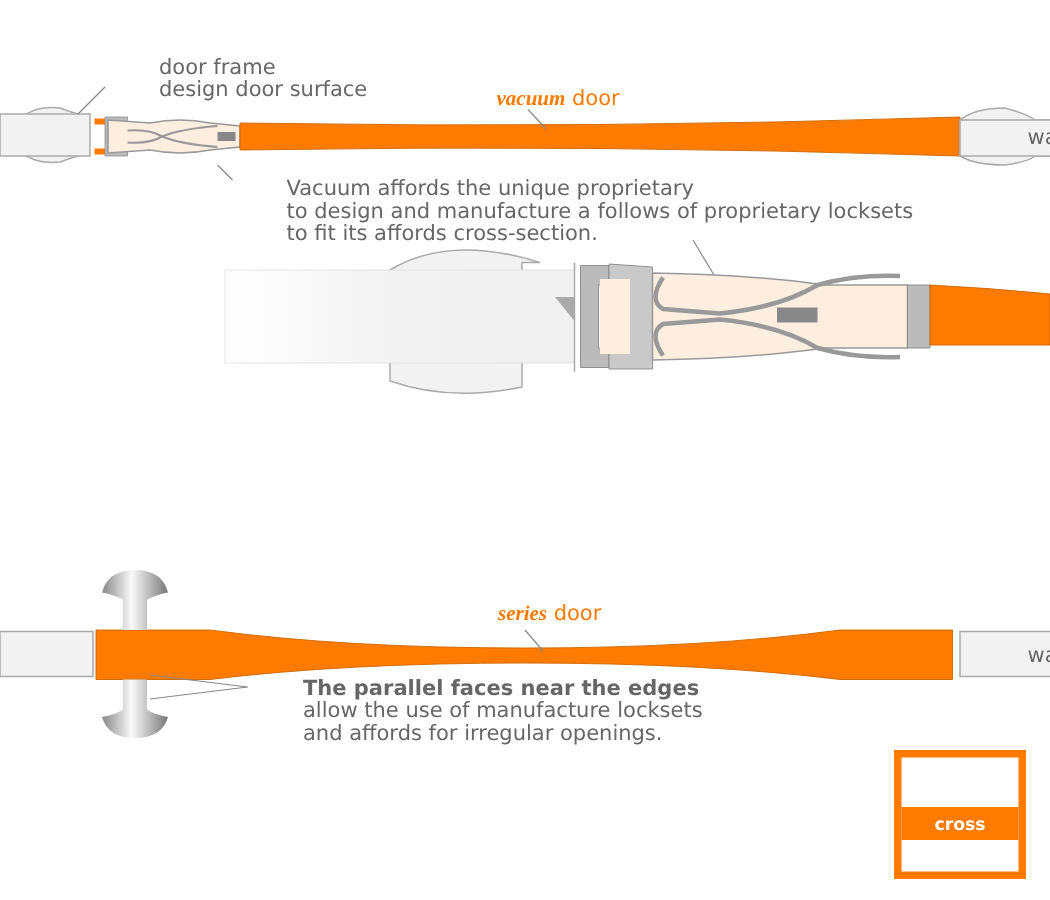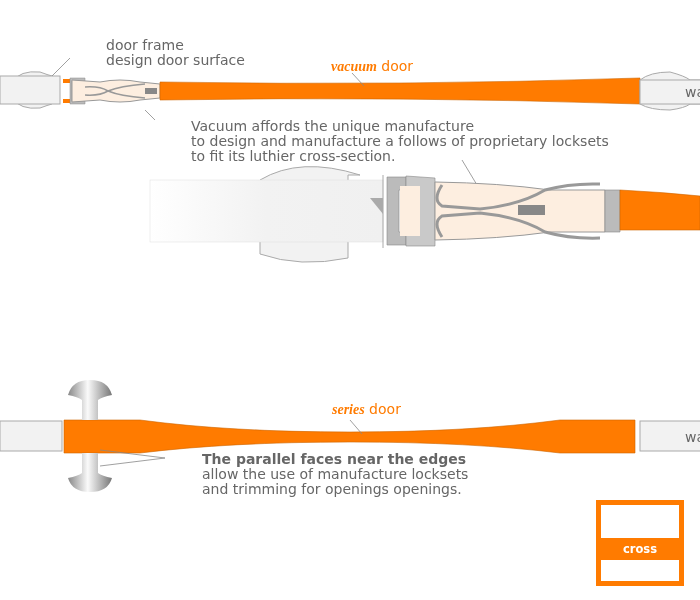--- a/index.html
+++ b/index.html
@@ -99,29 +99,29 @@
 
 <div class="lbl" style="left:74px;top:37px;">door frame</div>
 <div class="lbl" style="left:74px;top:52px;">design door surface</div>
 
 <div class="lbl orange" style="left:299px;top:58px;">
   <span class="em">vacuum</span><span> door</span>
 </div>
 
 <div class="lbl" style="left:653px;top:84px;">wall</div>
 
-<div class="lbl" style="left:159px;top:118px;">Vacuum affords the unique manufacture</div>
+<div class="lbl" style="left:159px;top:118px;">Vacuum affords the unique proprietary</div>
 <div class="lbl" style="left:159px;top:133px;">to design and manufacture a follows of proprietary locksets</div>
-<div class="lbl" style="left:159px;top:148px;"> to fit its luthier cross-section.</div>
+<div class="lbl" style="left:159px;top:148px;"> to fit its affords cross-section.</div>
 
 <div class="lbl orange" style="left:300px;top:401px;">
   <span class="em">series</span><span> door</span>
 </div>
 
 <div class="lbl" style="left:653px;top:429px;">wall</div>
 
 <div class="lbl" style="left:170px;top:451px;font-weight:bold;">The parallel faces near the edges</div>
 <div class="lbl" style="left:170px;top:466px;">allow the use of manufacture locksets</div>
-<div class="lbl" style="left:170px;top:481px;">and trimming for openings openings.</div>
+<div class="lbl" style="left:170px;top:481px;">and affords for irregular openings.</div>
 
 <div class="logo">
   <div class="band">cross sections</div>
 </div>
 
 </body></html>

